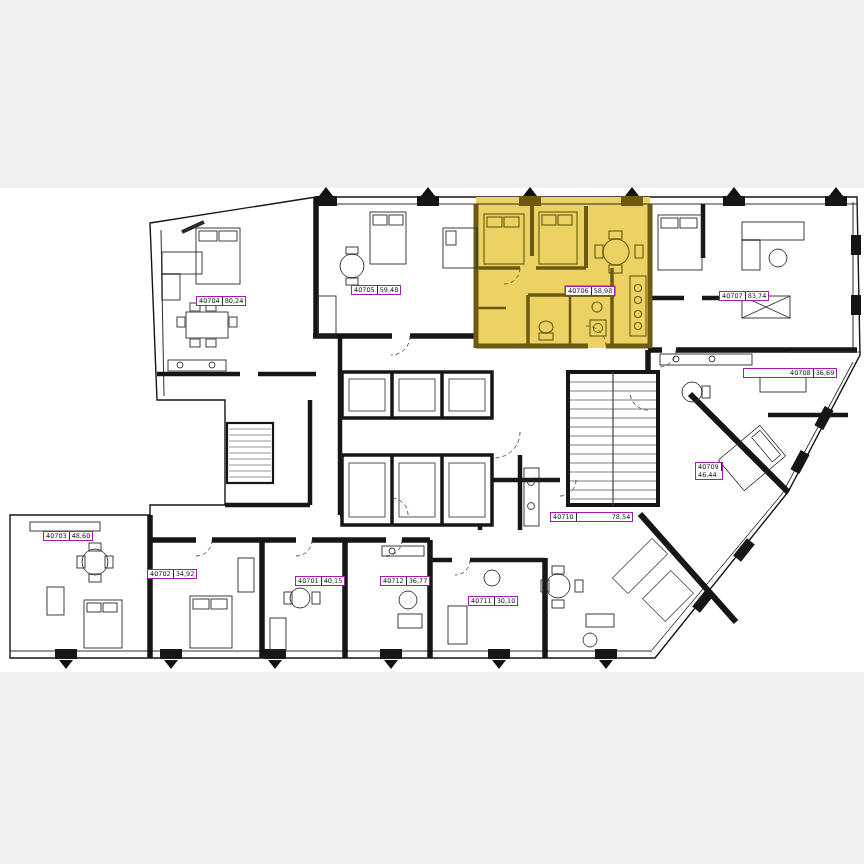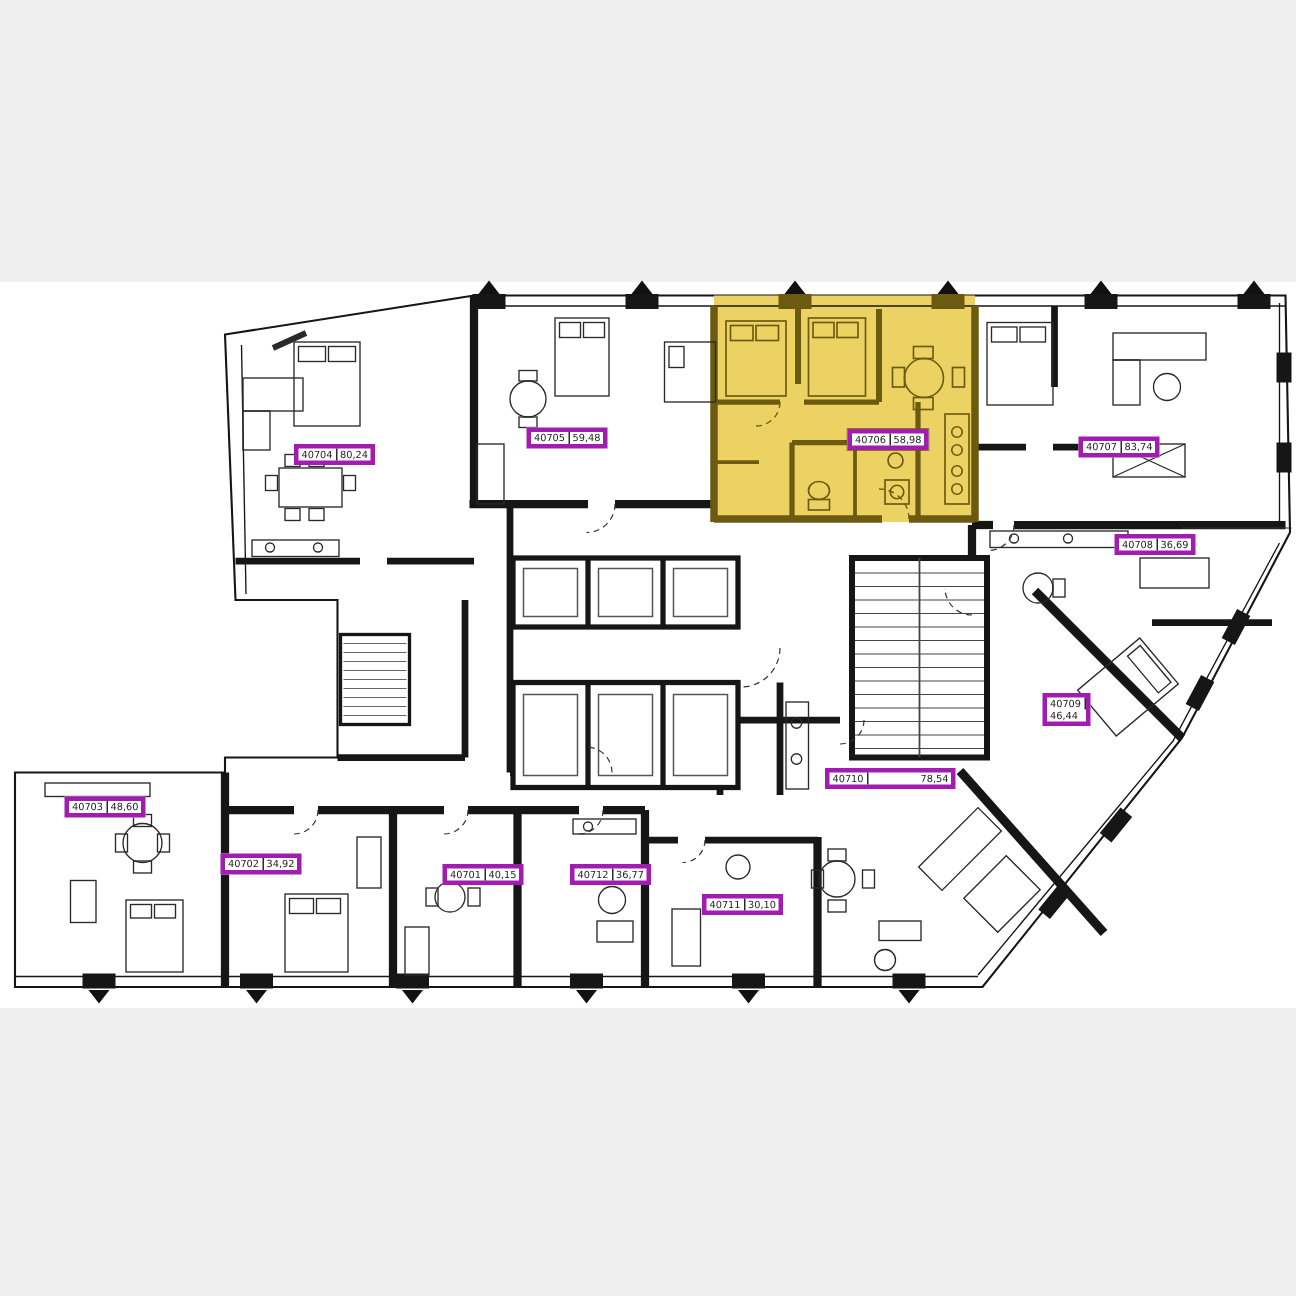--- a/index.html
+++ b/index.html
@@ -1,20 +1,20 @@
 <!DOCTYPE html>
 <html><head>
 <meta charset="utf-8">
 <style>
   html,body{margin:0;padding:0;background:#ffffff;}
   .stage{position:relative;width:864px;height:864px;overflow:hidden;
          font-family:"DejaVu Sans", sans-serif;background:#ffffff;}
   .stage svg{position:absolute;left:0;top:0;}
   .apt-label{position:absolute;display:flex;align-items:stretch;background:#ffffff;
-             border:3px solid #a21caf;font-size:6.5px;line-height:8px;color:#1c1c1c;
+             border:1px solid #a21caf;font-size:6.5px;line-height:8px;color:#1c1c1c;
              white-space:nowrap;z-index:5;cursor:pointer;}
   .apt-label .num{padding:0 2px;border-right:1px solid #2b2b2b;}
   .apt-label .area{padding:0 2px;}
   .apt-label.selected{box-shadow:0 0 0 0.5px #6b5a10;}
 </style>
 </head>
 <body>
 
 <div class="stage">
 
@@ -356,21 +356,21 @@
     <span class="area">59,48</span>
   </div>
   <div class="apt-label selected" style="left:565px;top:286px;justify-content:center;">
     <span class="num">40706</span>
     <span class="area">58,98</span>
   </div>
   <div class="apt-label" style="left:719px;top:291px;">
     <span class="num">40707</span>
     <span class="area">83,74</span>
   </div>
-  <div class="apt-label" style="left:743px;top:356px;">
+  <div class="apt-label" style="left:743px;top:368px;padding-left:44px;">
     <span class="num">40708</span>
     <span class="area">36,69</span>
   </div>
   <div class="apt-label" style="left:695px;top:462px;flex-direction:column;">
     <span class="num">40709</span>
     <span class="area">46,44</span>
   </div>
   <div class="apt-label" style="left:550px;top:512px;gap:33px;">
     <span class="num">40710</span>
     <span class="area">78,54</span>

